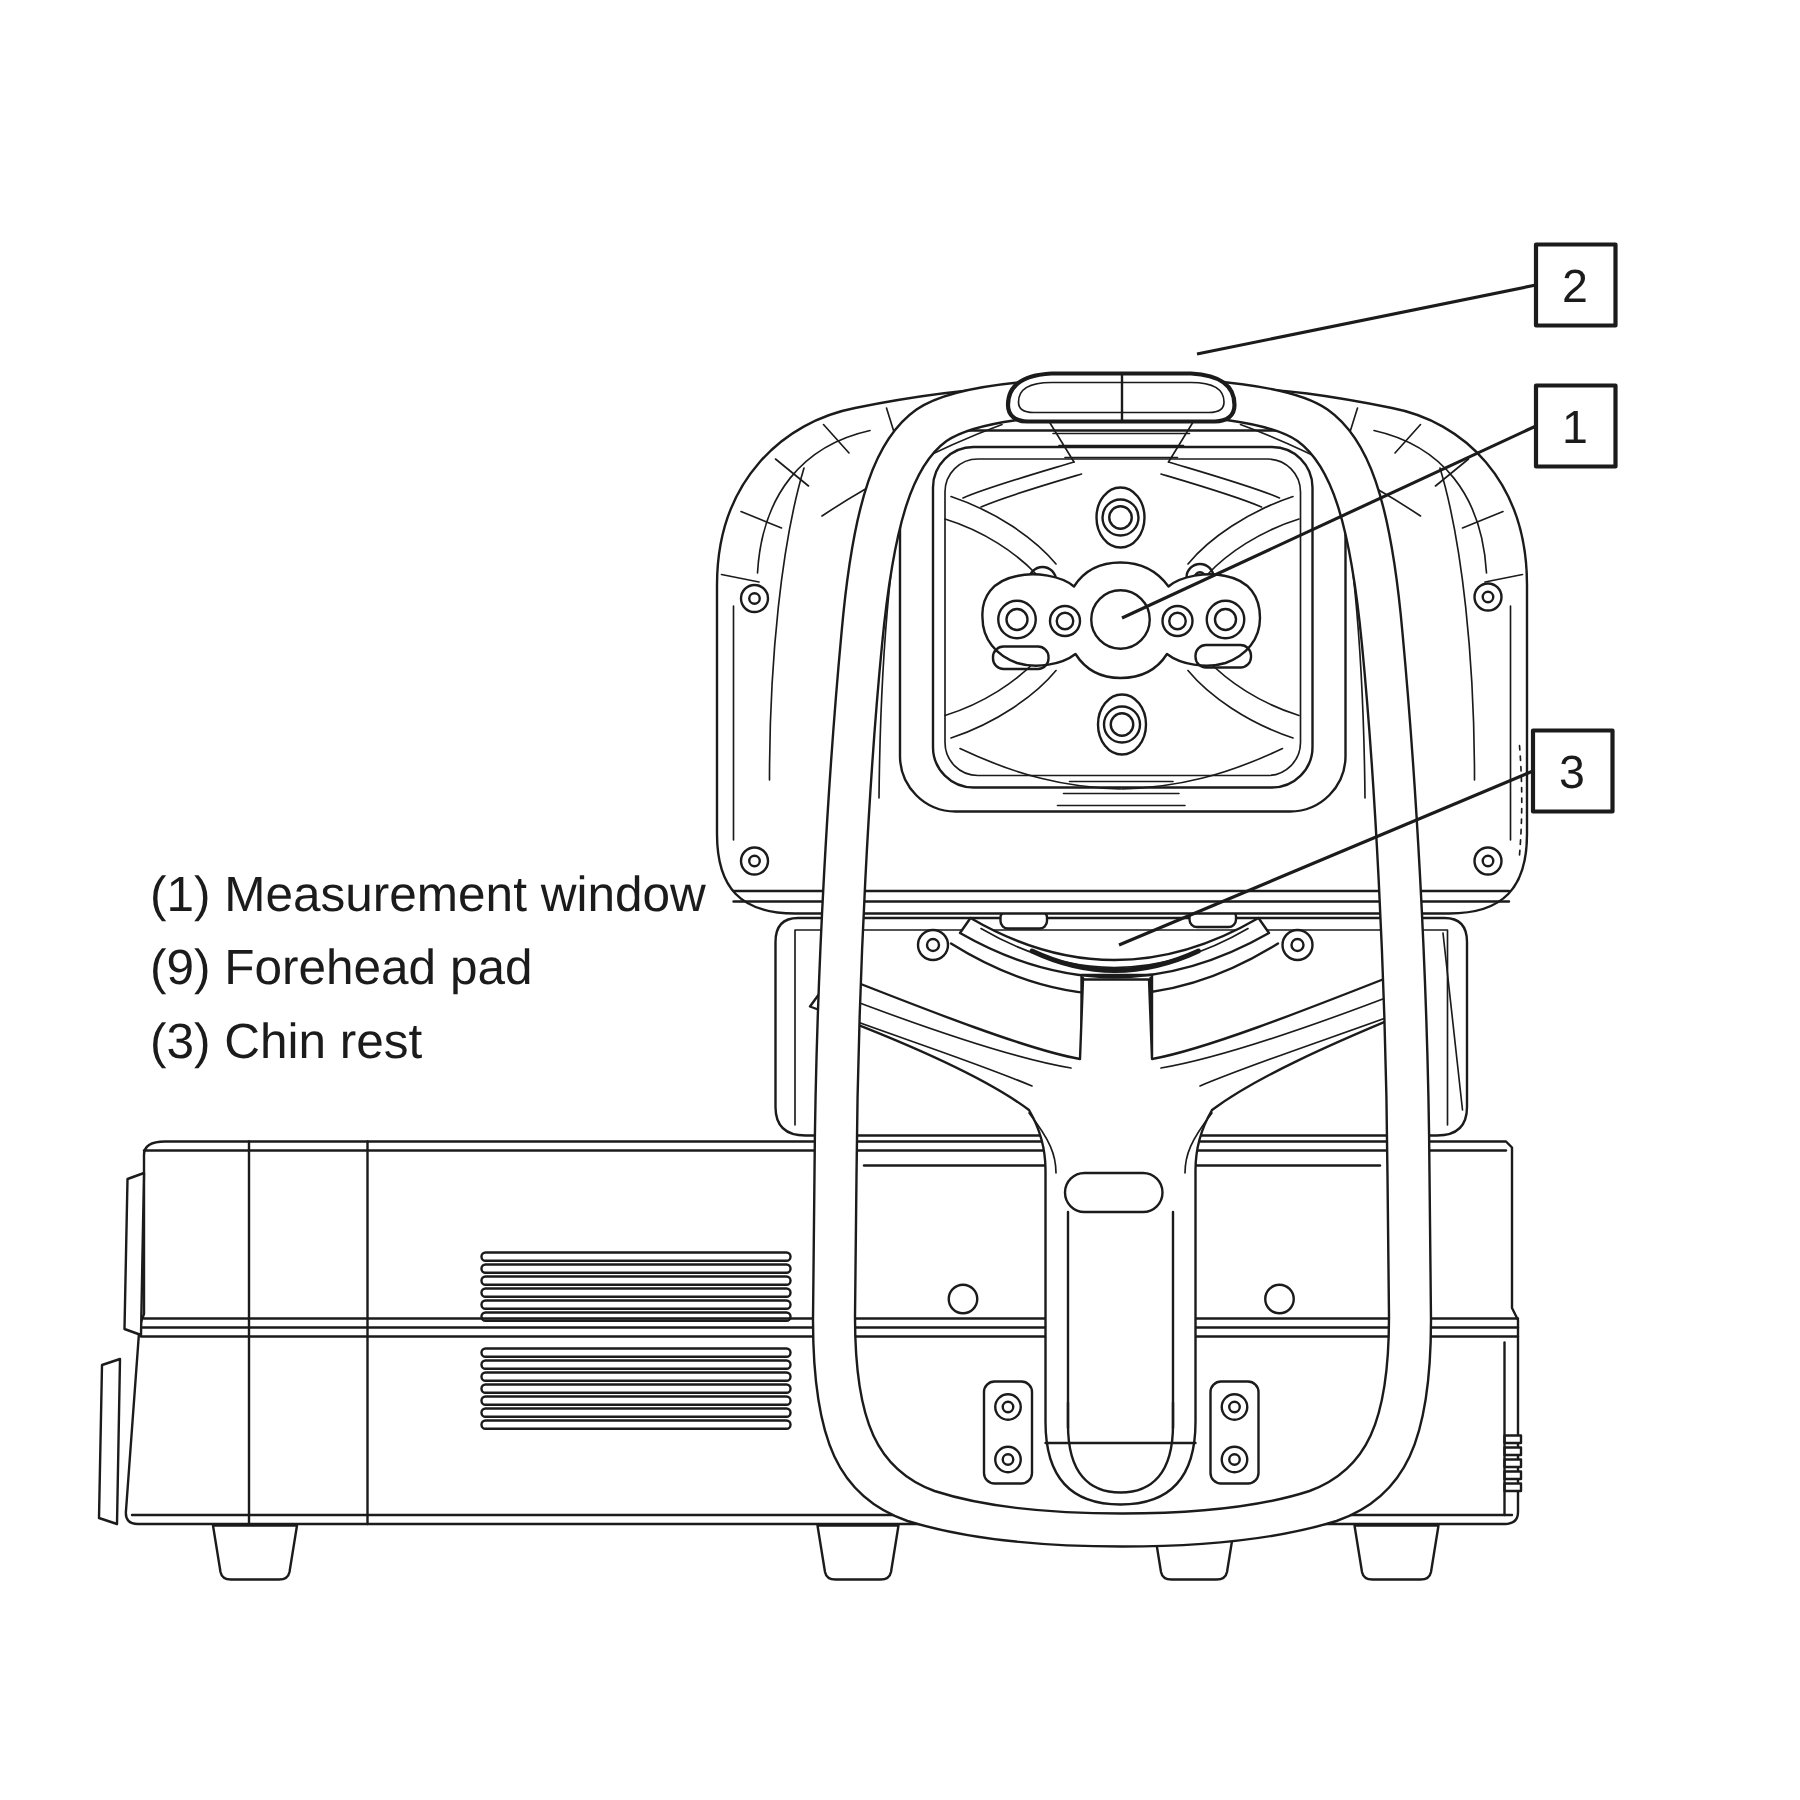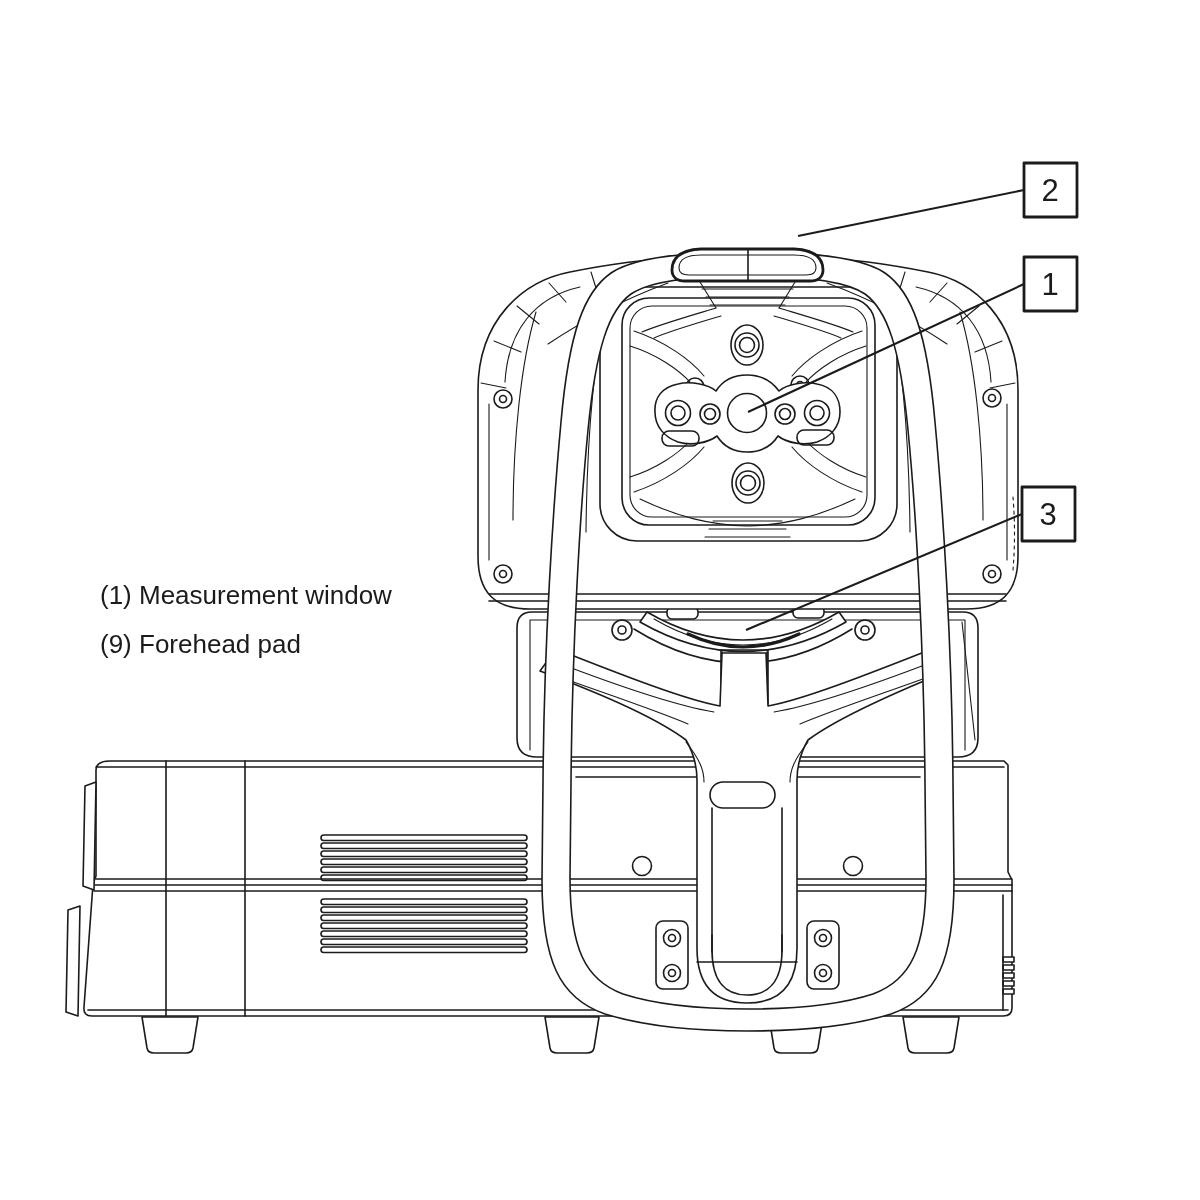--- a/index.html
+++ b/index.html
@@ -22,21 +22,21 @@
   .thin{stroke-width:1.1 !important;}
   .leader{stroke-width:2.1 !important;stroke-linecap:butt !important;}
   .dash{stroke-dasharray:3 4;}
   .callout-num{
     font-family:"Liberation Sans", sans-serif;
     font-size:31px;fill:#1b1b1b;stroke:none !important;
     text-anchor:middle;
   }
   #legend{
     position:absolute;left:100px;top:571px;
-    color:#1b1b1b;font-size:26px;line-height:49px;
+    color:#1b1b1b;font-size:33px;line-height:49px;
     white-space:nowrap;
   }
 </style>
 </head>
 <body>
 
 <div id="canvas">
   <svg width="1200" height="1200" viewBox="0 0 1200 1200" class="ln">
 
     <g>
@@ -253,14 +253,15 @@
       <rect class="fw bold" x="1024" y="257" width="53" height="54"></rect>
       <text class="callout-num" x="1050" y="295">1</text>
       <rect class="fw bold" x="1022" y="487" width="53" height="54"></rect>
       <text class="callout-num" x="1048" y="525">3</text>
     </g>
   </svg>
 
   <div id="legend">
     <div>(1) Measurement window</div>
     <div>(9) Forehead pad</div>
+    <div>(3) Chin rest</div>
   </div>
 </div>
 
 </body></html>

